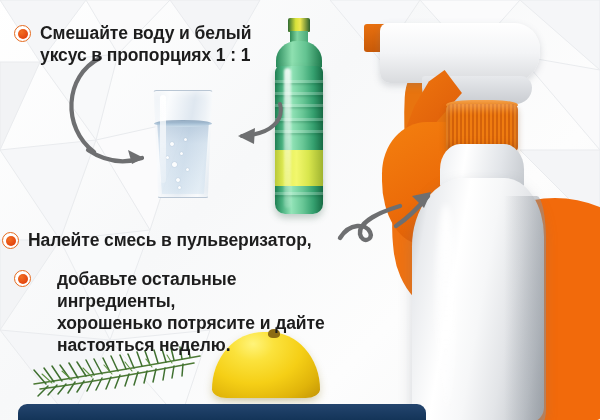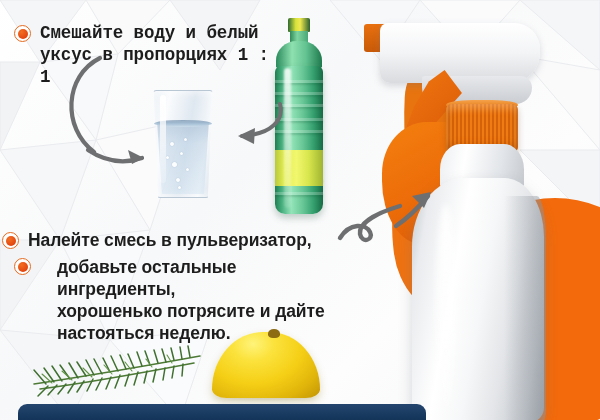--- a/index.html
+++ b/index.html
@@ -91,23 +91,23 @@
     background: radial-gradient(circle at 35% 30%, #f26f22 0%, #e2430e 75%);
   }
   .text-lines {
     color: #1d1d1d;
     font-weight: bold;
     font-size: 17.5px;
     line-height: 22px;
     letter-spacing: -0.1px;
     white-space: pre-line;
   }
-  #tb-1 { left: 14px; top: 22px;  width: 270px; font-family: Liberation Mono, monospace; }
+  #tb-1 { left: 14px; top: 22px;  width: 270px; }
   #tb-2 { left: 2px; top: 229px; width: 330px; }
-  #tb-3 { left: 14px; top: 256px; width: 330px; gap: 26px; }
+  #tb-3 { left: 14px; top: 268px; width: 330px; gap: 26px; }
   #tb-3 .bullet { margin-top: 2px; }
 
   
   .arrow-svg { position: absolute; z-index: 5; overflow: visible; }
   #arrow-curve { left: 58px;  top: 52px;  }
   #arrow-into-glass { left: 228px; top: 100px; }
   #arrow-squiggle { left: 336px; top: 186px; }
 
   
   #glass {

